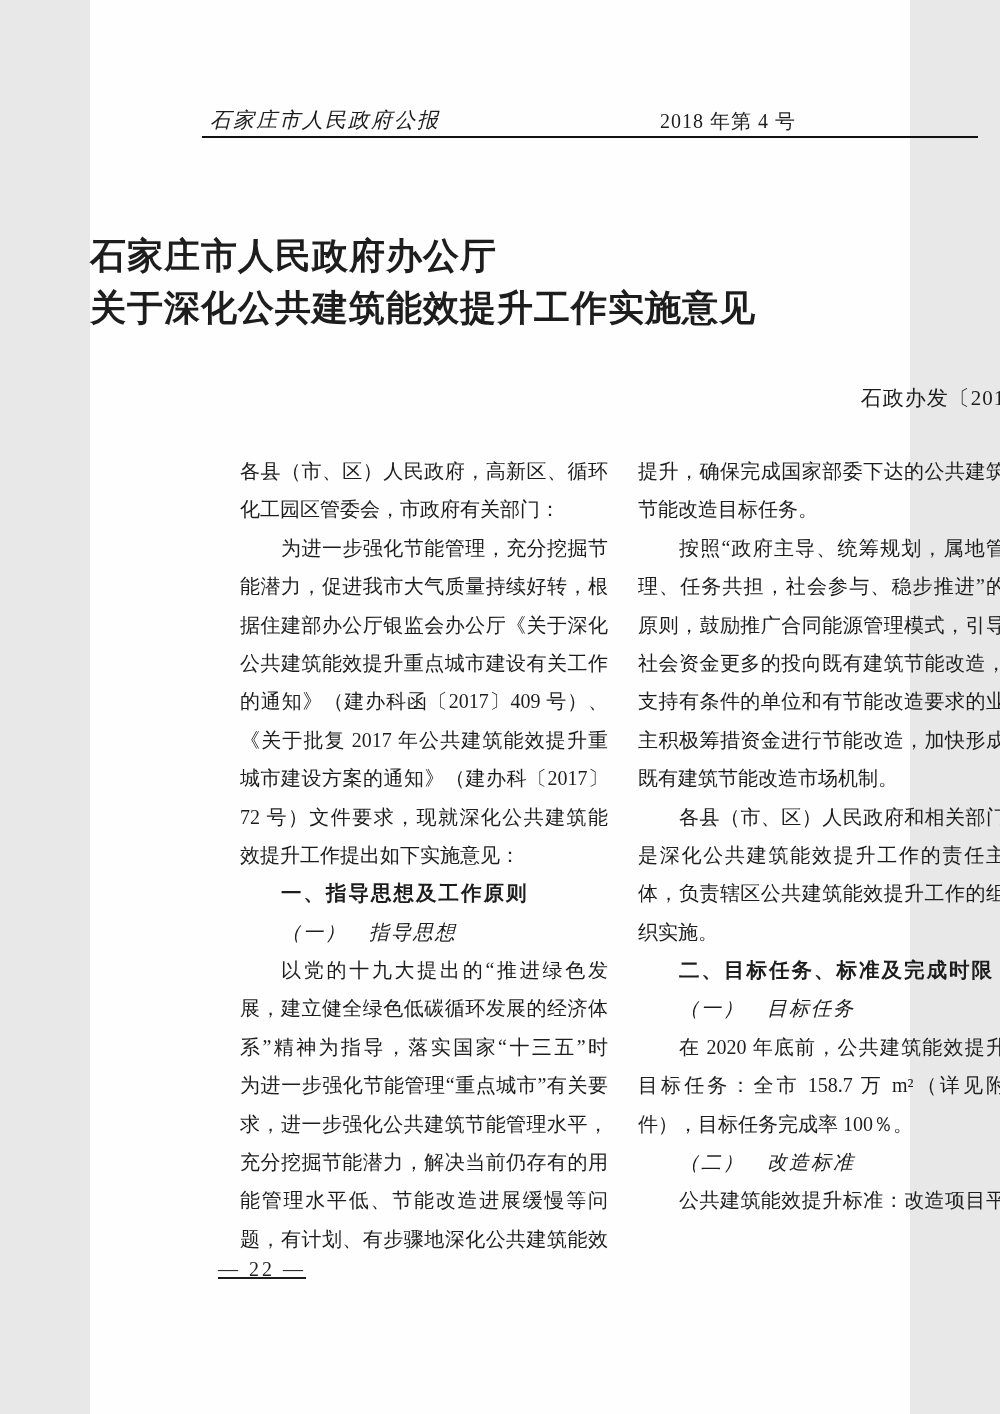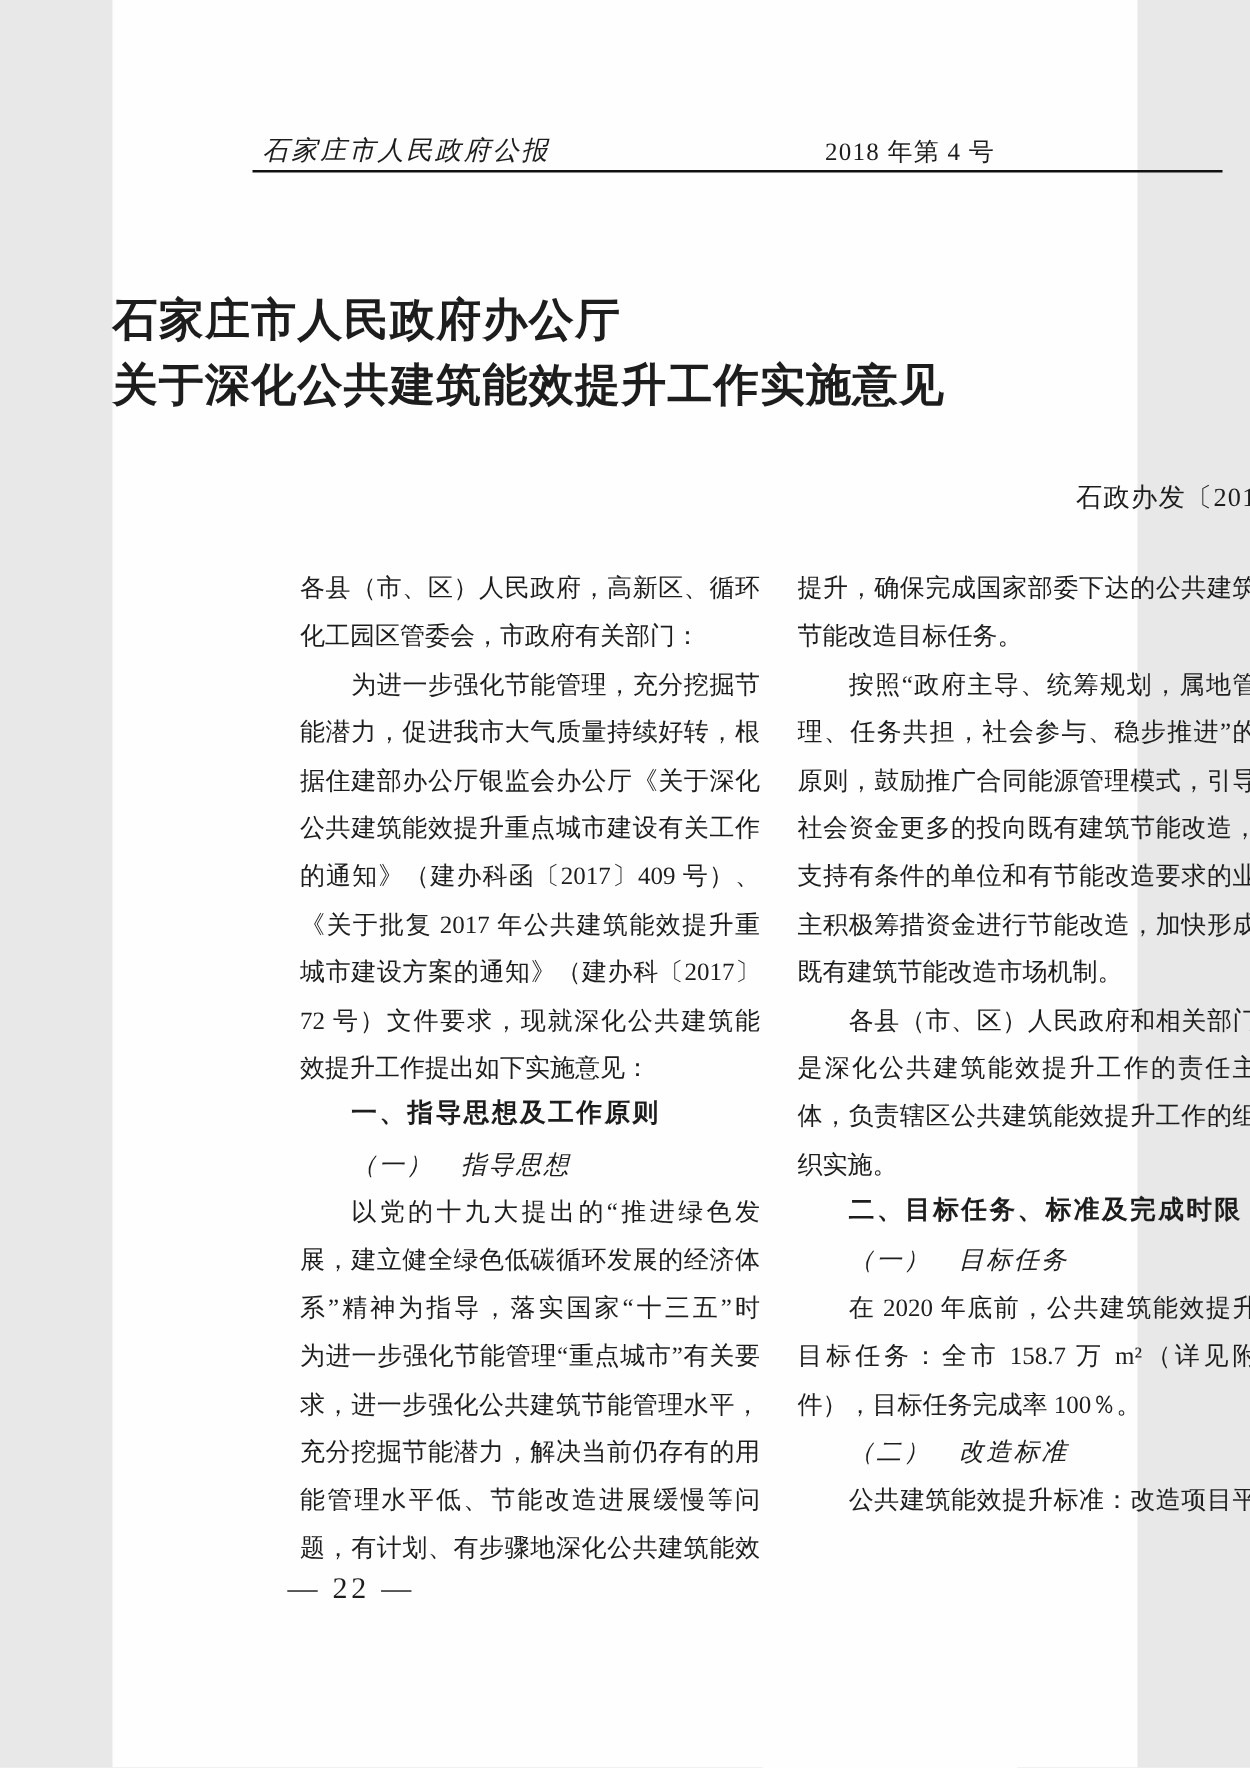--- a/index.html
+++ b/index.html
@@ -31,27 +31,27 @@
   .cols { position:absolute; top:452px; left:127px; width:766px; display:flex;margin-left:23px; }
   .col { width:368px; }
   .col + .col { margin-left:30px; }
   .line {
     height:38.4px; line-height:38.4px; font-size:20px; overflow:hidden;
     font-family:"Liberation Serif","DejaVu Serif",serif;
   }
   .line.j { text-align:justify; text-align-last:justify; text-justify:inter-character; }
   .line.ind { text-indent:41px; }
   .line.heading {
-    font-family:Liberation Mono, monospace;
+    font-family:Liberation Sans, sans-serif;
     font-weight:700; font-size:20.5px; letter-spacing:2px;
   }
   .line.sub { font-style:italic; letter-spacing:2px; }
 
   
-  .pagenum { position:absolute; top:1258px; left:140px; font-size:24px; letter-spacing:3px; }
+  .pagenum { position:absolute; top:1258px; left:128px; font-size:20px; letter-spacing:3px;text-decoration:underline; }
 </style>
 </head>
 <body>
 
 <div class="page">
 
   <div class="hdr">
     <span class="hdr-left">石家庄市人民政府公报</span>
     <span class="hdr-right">2018 年第 4 号</span>
   </div>

